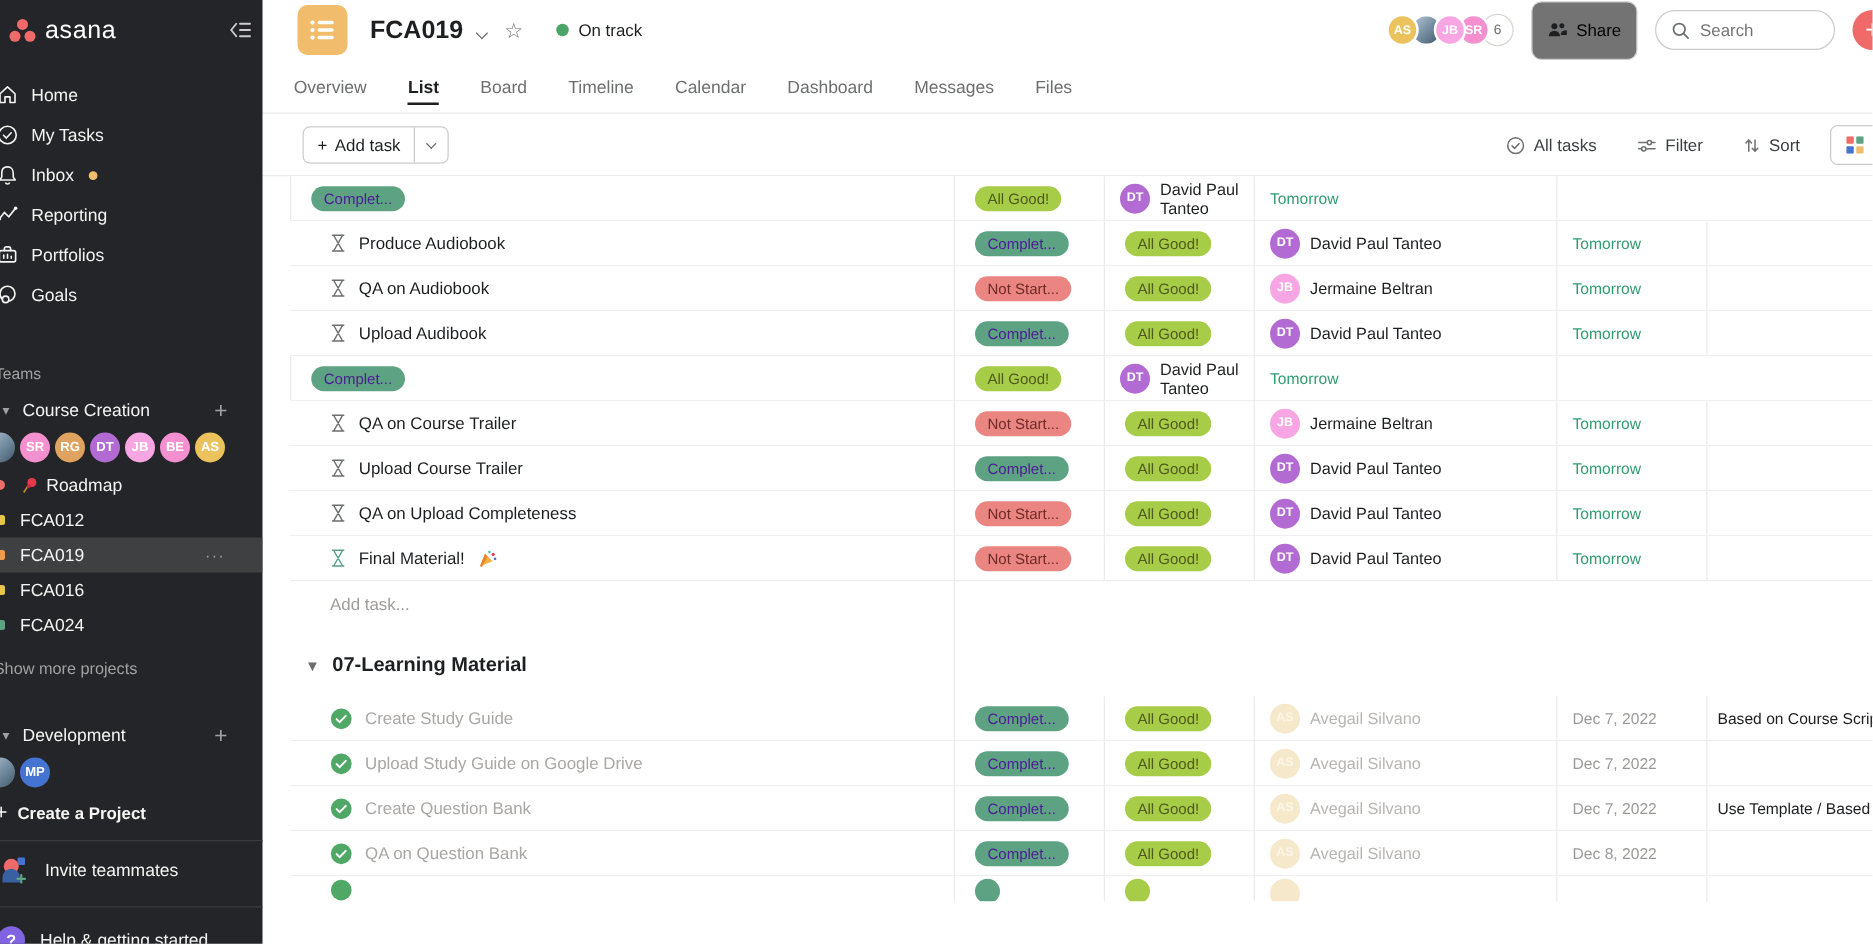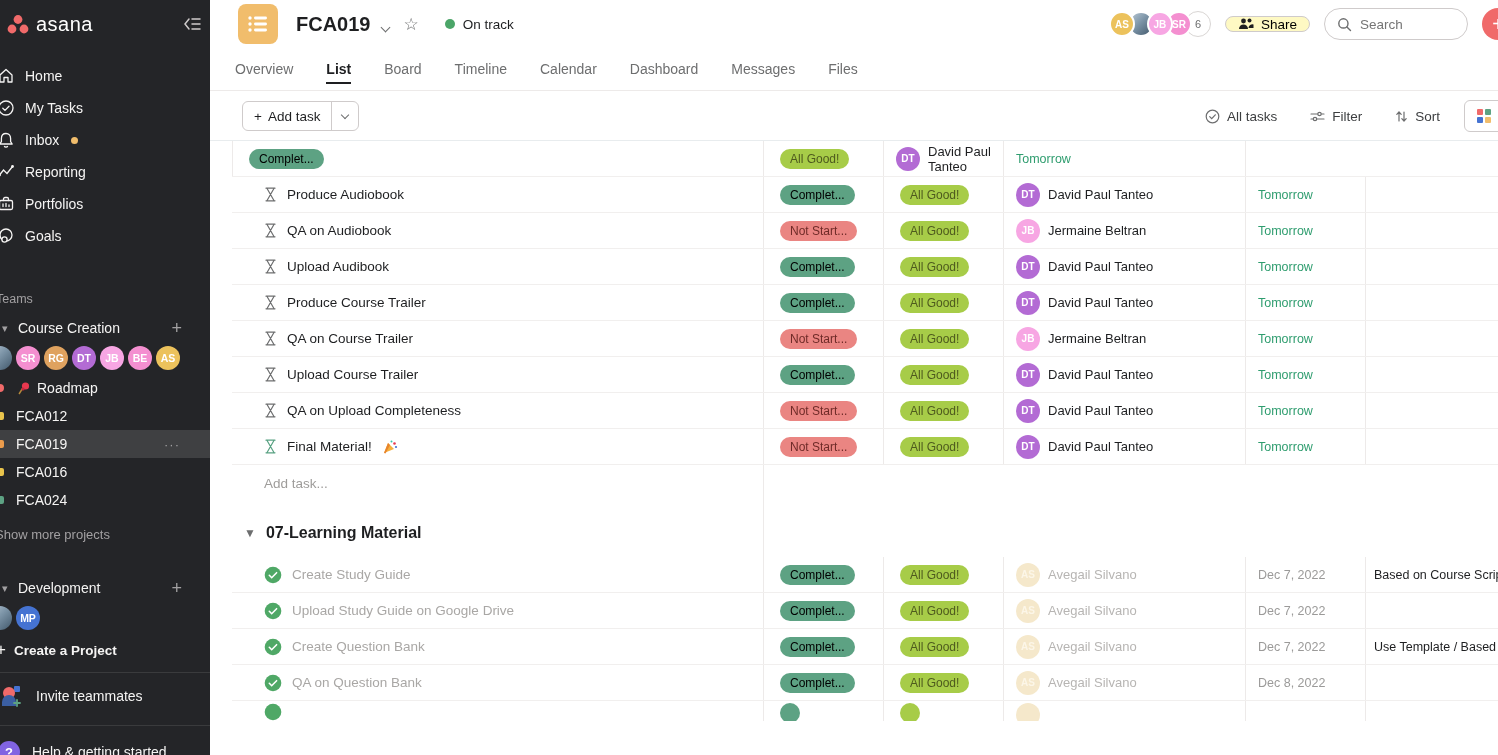--- a/index.html
+++ b/index.html
@@ -52,21 +52,21 @@
   .chev { display:inline-block; width:7px; height:7px; border-right:1.6px solid currentColor;
     border-bottom:1.6px solid currentColor; transform:rotate(45deg); }
   .mh-star { color:#6d6e6f; font-size:17px; margin-left:14px; cursor:pointer; }
   .mh-status { display:flex; align-items:center; gap:8px; margin-left:26px; font-size:13.5px; }
   .status-dot { width:10px; height:10px; border-radius:50%; }
   .mh-right { position:absolute; right:0; top:0; height:48px; display:flex; align-items:center; }
   .members { display:flex; align-items:center; margin-right:14px; }
   .mem { width:26px; height:26px; border-radius:50%; border:2px solid #fff; color:#fff;
     display:flex; align-items:center; justify-content:center; font-size:10px; font-weight:700; margin-left:-7px; }
   .mem.count { background:#fff; border:1px solid #d9d6d4; color:#6d6e6f; font-weight:400; font-size:11px; }
-  .btn-share { height:16px; border:1px solid #cfcbcb; border-radius:8px; background:#fef9c3;
+  .btn-share { height:47px; border:1px solid #cfcbcb; border-radius:8px; background:#737373;
     display:flex; align-items:center; gap:7px; padding:0 12px; font-size:13.5px; cursor:pointer; margin-right:14px; }
   .search-pill { height:32px; width:144px; border:1px solid #cfcbcb; border-radius:16px;
     display:flex; align-items:center; gap:8px; padding:0 12px; color:#6d6e6f; font-size:13.5px; margin-right:14px; cursor:text; }
   .search-pill input { border:none; outline:none; width:90px; font-size:13.5px; font-family:inherit; color:#1e1f21; background:transparent; }
   .plus-btn { width:32px; height:32px; border-radius:50%; background:#f06a6a; color:#fff; font-size:20px;
     display:flex; align-items:center; justify-content:center; margin-right:-16px; cursor:pointer; flex:0 0 32px; }
 
   .tabs { height:43px; display:flex; align-items:center; gap:33px; padding-left:25px;
     border-bottom:1px solid #edeae9; font-size:14px; color:#6d6e6f; }
   .tab { cursor:pointer; position:relative; height:100%; display:flex; align-items:center; }
@@ -95,21 +95,21 @@
   .th-chev { position:absolute; right:14px; top:18px; color:#6d6e6f; }
   .trow { height:36px; border-bottom:1px solid #f1efee; background:#fff; }
   .cell { display:flex; align-items:center; border-left:1px solid #edeae9; overflow:hidden; }
   .c-task { border-left:none; padding-left:32px; gap:10px; font-size:13.5px; }
   .c-task .tname { cursor:pointer; }
   .c-work, .c-risk { padding-left:16px; }
   .c-assignee { padding-left:12px; gap:8px; }
   .c-due { padding-left:12px; font-size:12.5px; color:#2f9d6f; }
   .c-comment { padding-left:8px; font-size:12.5px; white-space:nowrap; }
   .chip { height:20px; border-radius:10px; padding:0 10px; font-size:12px; display:flex; align-items:center; white-space:nowrap; cursor:pointer; }
-  .chip-green { background:#5da283; color:#000000; }
+  .chip-green { background:#5da283; color:#4c1d95; }
   .chip-red { background:#ea8582; color:#6f2b28; }
   .chip-lime { background:#a7cc48; color:#4e5a1e; }
   .avatar { width:24px; height:24px; border-radius:50%; color:#fff; font-size:10px; font-weight:700;
     display:flex; align-items:center; justify-content:center; flex:0 0 24px; }
   .aname { font-size:13px; }
   .row-bold .tname { font-weight:400; }
   .row-done .tname { color:#a9a7a5; }
   .row-done .aname { color:#b7b5b3; }
   .row-done .c-due { color:#9b9a99; }
   .row-done .avatar { background:#f5e8cb !important; color:#fcf6e8; }
@@ -478,28 +478,20 @@
           <span class="aname">David Paul Tanteo</span>
         </div>
       <div class="cell c-due">
           <span class="due-text">Tomorrow</span>
         </div>
       <div class="cell c-comment">
           <span class="comment-text"></span>
         </div>
     </div>
     <div class="trow">
-      <div class="cell c-task">
-          <span>
-            <svg width="13" height="15" viewBox="0 0 13 15">
-              <path d="M2 1.2h9M2 13.8h9M2.9 1.2 L10.1 13.8M10.1 1.2 L2.9 13.8" stroke="#6d6e6f" stroke-width="1.2" fill="none" stroke-linecap="round"></path>
-            </svg>
-          </span>
-          <span class="tname">Produce Course Trailer</span>
-        </div>
       <div class="cell c-work">
           <span class="chip chip-green">Complet...</span>
         </div>
       <div class="cell c-risk">
           <span class="chip chip-lime">All Good!</span>
         </div>
       <div class="cell c-assignee">
           <span class="avatar" style="background: rgb(179, 107, 212);">DT</span>
           <span class="aname">David Paul Tanteo</span>
         </div>

